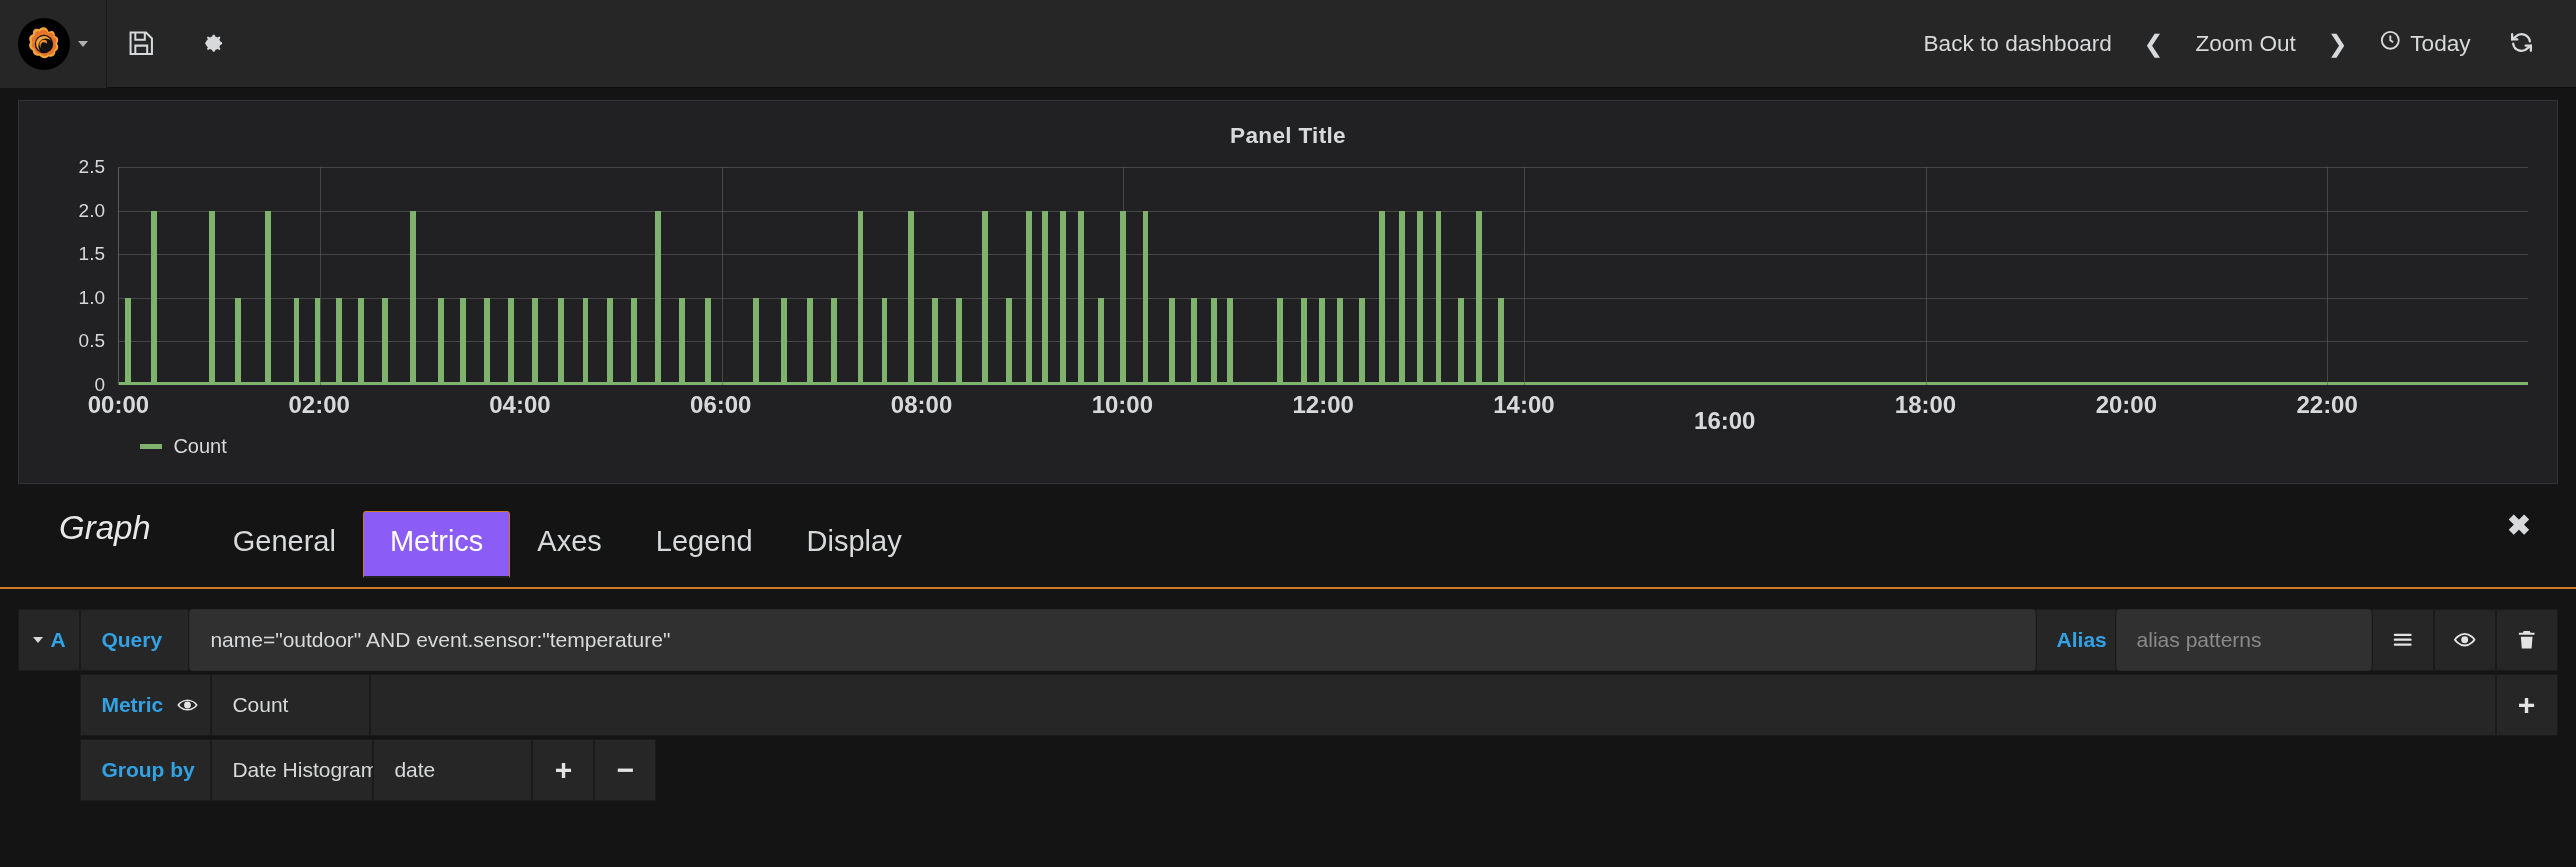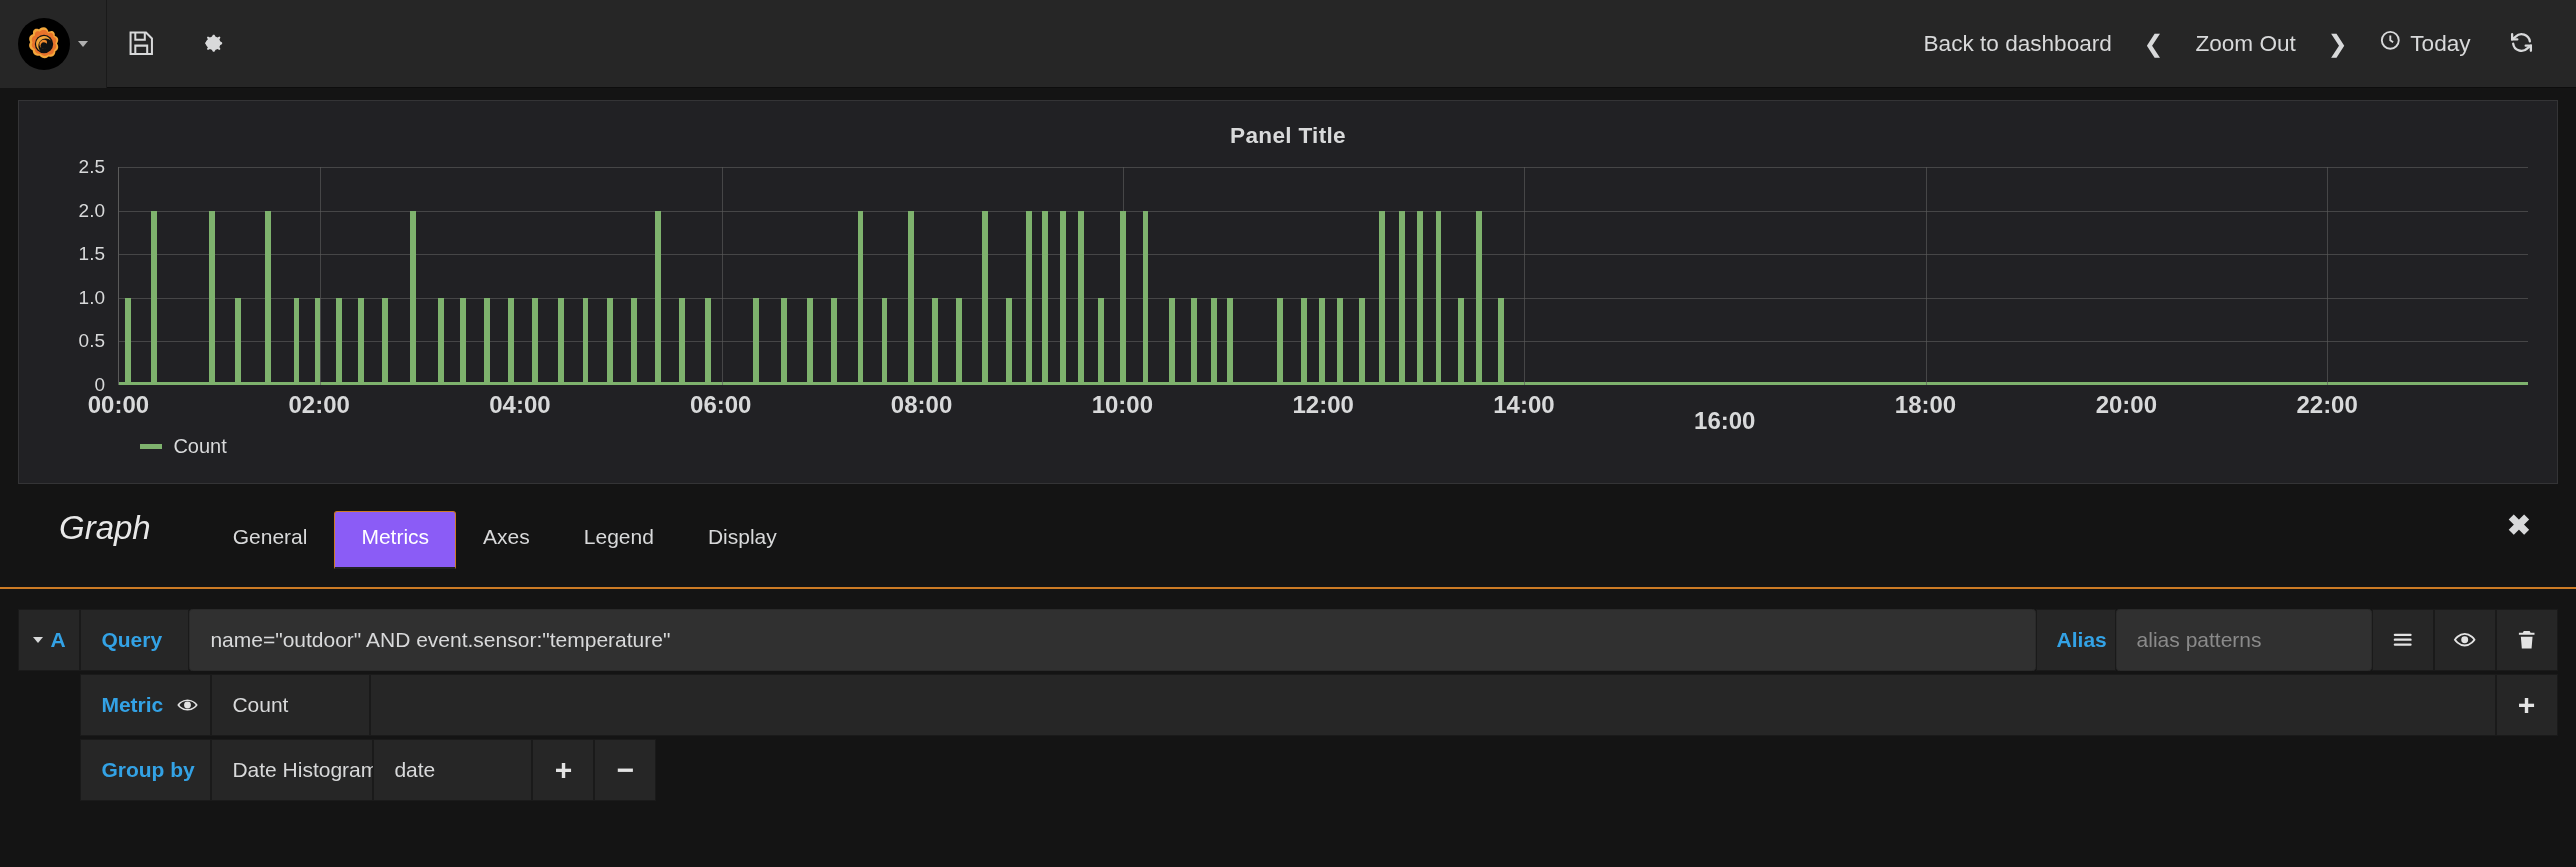--- a/index.html
+++ b/index.html
@@ -192,21 +192,21 @@
   }
   .editor-kind {
     font-size: 33px;
     font-style: italic;
     color: #e8e8e8;
     padding-bottom: 18.4px;
     margin-right: 55px;
     white-space: nowrap;
   }
   .tab {
-    font-size: 21px;
+    font-size: 29px;
     color: #d8d9da;
     padding: 13.4px 27px 18.4px 27px;
     white-space: nowrap;
     position: relative;
     top: 2.5px;
   }
   .tab.active {
     background: #8b5cf6;
     border: 0.8px solid #cc7b25;
     border-bottom: 2.5px solid #212124;

